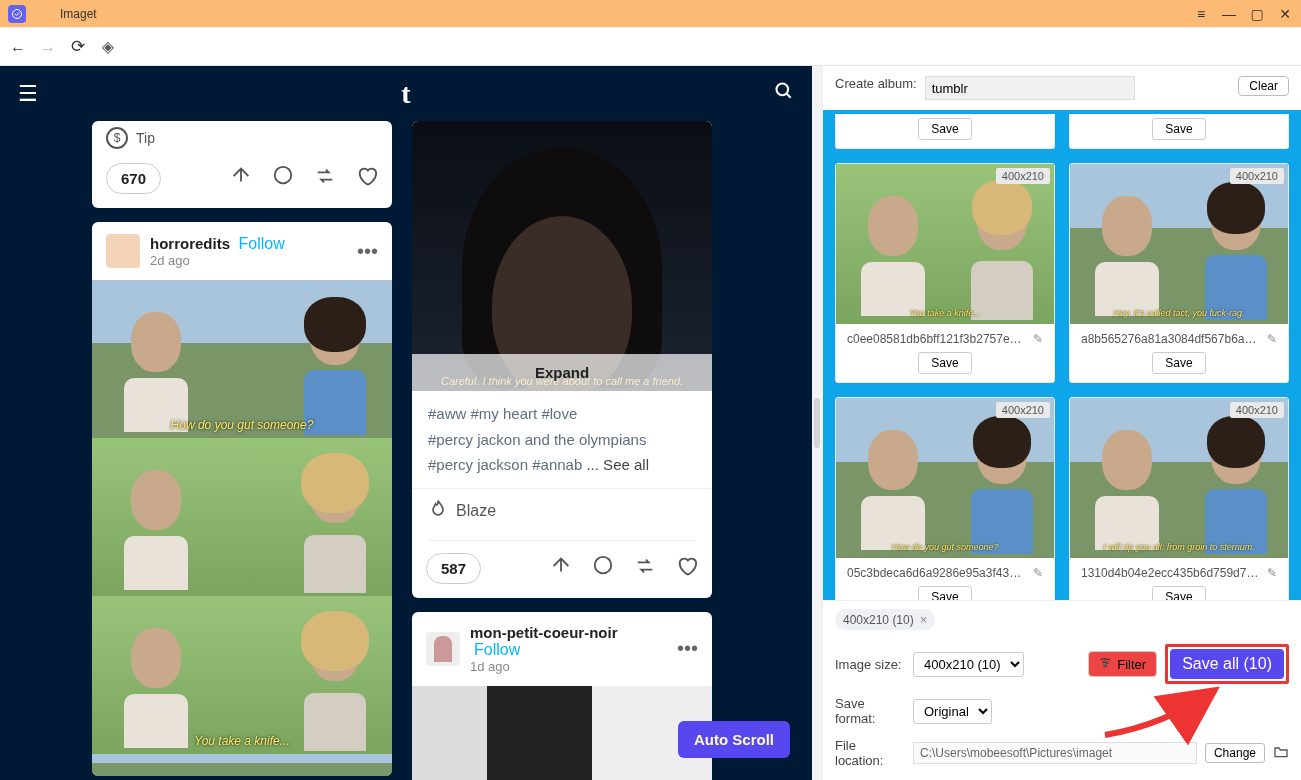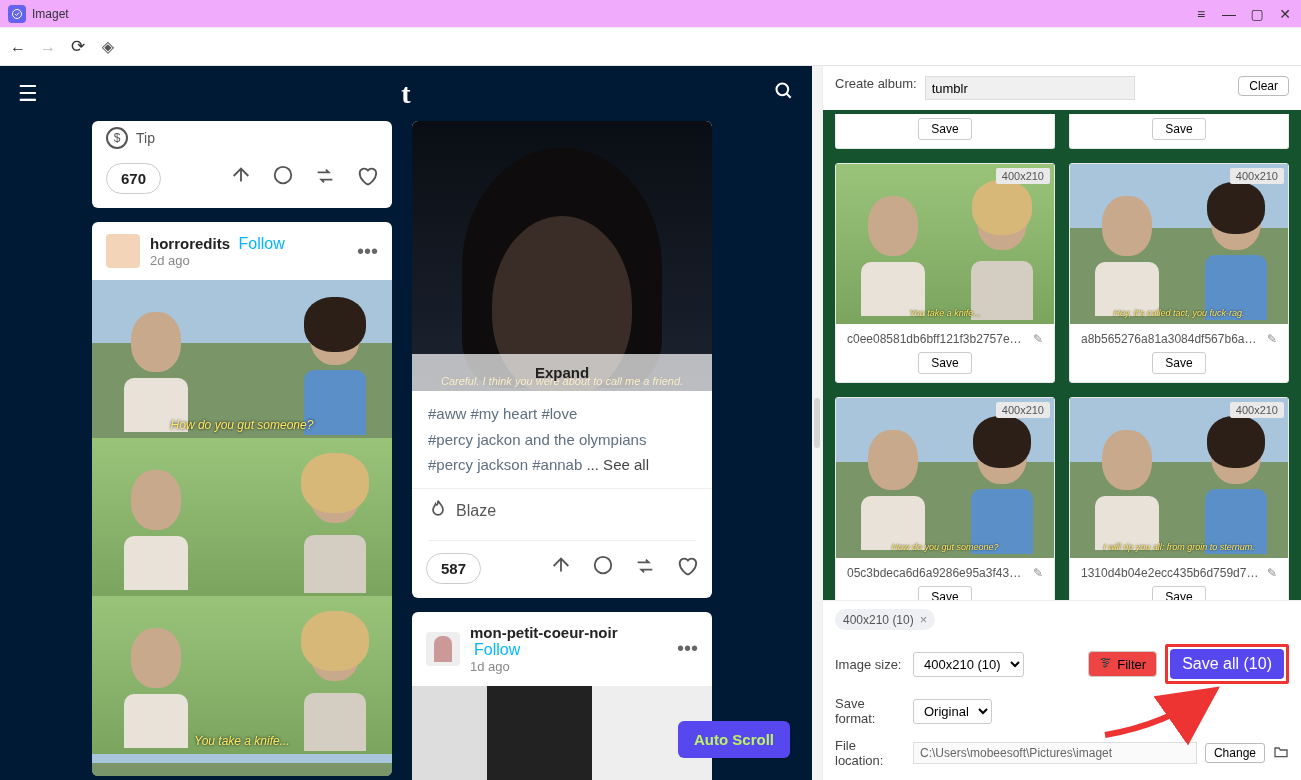--- a/index.html
+++ b/index.html
@@ -1,19 +1,19 @@
 <!DOCTYPE html>
 <html><head>
 <meta charset="utf-8">
 <style>
 * { box-sizing: border-box; margin: 0; padding: 0; font-family: -apple-system, BlinkMacSystemFont, "Segoe UI", Arial, sans-serif; }
 body { width: 1301px; height: 780px; overflow: hidden; background: #fff; }
 
 
-.titlebar { height: 28px; background: #f0abfc; display: flex; align-items: center; padding: 0 8px; border-bottom: 1px solid #eee; }
+.titlebar { height: 28px; background: #fdba74; display: flex; align-items: center; padding: 0 8px; border-bottom: 1px solid #eee; gap: 28px; }
 .titlebar .app-icon { width: 18px; height: 18px; background: #6363f0; border-radius: 4px; display: flex; align-items: center; justify-content: center; margin-right: 6px; }
 .titlebar .app-icon svg { width: 12px; height: 12px; }
 .titlebar .title { font-size: 12px; color: #333; flex: 1; }
 .titlebar .win-controls { display: flex; gap: 12px; align-items: center; }
 .titlebar .win-controls span { font-size: 14px; cursor: pointer; color: #333; width: 16px; text-align: center; }
 
 
 .toolbar { height: 38px; background: #fff; display: flex; align-items: center; padding: 0 8px; gap: 10px; border-bottom: 1px solid #e5e5e5; }
 .toolbar .nav-arrow { width: 20px; font-size: 16px; color: #333; text-align: center; cursor: pointer; }
 .toolbar .nav-arrow.disabled { color: #bbb; }
@@ -62,36 +62,36 @@
 .tags .see-all { color: #444; font-weight: 400; }
 .tags .dots{ letter-spacing:1px;}
 
 .blaze-row { display: flex; align-items: center; gap: 8px; padding: 10px 16px; border-top: 1px solid #eee; color: #555; font-size: 16px; font-weight:500;}
 .blaze-row .flame { font-size: 18px; }
 
 .hr { border-top:1px solid #eee; margin: 6px 16px; }
 
 .post .stack-img { height: 158px; background: #567; position: relative; }
 
-.auto-scroll { position: absolute; right: 22px; bottom: 22px; background: #5648ee; color: #bef264; padding: 10px 16px; border-radius: 6px; font-size: 15px; font-weight: 600; z-index:5;}
+.auto-scroll { position: absolute; right: 22px; bottom: 22px; background: #5648ee; color: #fef9c3; padding: 10px 16px; border-radius: 6px; font-size: 15px; font-weight: 600; z-index:5;}
 
 .bw-img { height: 120px; background: linear-gradient(90deg, #ddd 25%, #222 25%, #222 60%, #eee 60%); position:relative;}
 
 
 .splitter { width: 10px; background: #f3f3f3; display:flex; align-items:center; justify-content:center; }
 .splitter .grip{ width:6px; height:50px; background:#d5d5d5; border-radius:3px;}
 
 
 .right { flex: 1; background: #fff; display: flex; flex-direction: column; border-left: 1px solid #eee; }
 .r-top { padding: 10px 12px; display: flex; align-items: flex-start; gap: 8px; }
 .r-top label { font-size: 13px; color: #444; }
 .album-input { width: 210px; height: 24px; background: #f0f0f0; border: 1px solid #ddd; padding: 0 6px; font-size: 13px; }
 .clear-btn { margin-left: auto; border: 1px solid #bbb; border-radius: 4px; padding: 2px 10px; font-size: 12px; background: #fff; }
 
-.thumb-scroll { flex: 1; overflow-y: auto; padding: 4px 12px; background:#14532d;}
+.thumb-scroll { flex: 1; overflow-y: auto; padding: 4px 12px; background:#0ea5e9;}
 .thumb-grid { display: grid; grid-template-columns: 1fr 1fr; gap: 14px; }
 .thumb-card { border: 1px solid #e8e8e8; border-radius: 3px; background: #fff; padding-bottom: 8px; }
 .thumb-card.partial { border-top:none; border-radius: 0 0 3px 3px;}
 .thumb-img { height: 160px; position: relative; background: #001935; margin: 0; overflow:hidden;padding-left:48px;}
 .dim-badge { position: absolute; top: 4px; right: 4px; background: #e9e9e9; color: #555; font-size: 11px; padding: 2px 6px; border-radius: 2px; z-index:2;}
 .thumb-name { display: flex; align-items: center; justify-content: center; gap: 6px; padding: 8px 6px 6px; font-size: 12px; color: #555; }
 .thumb-name .txt { overflow: hidden; text-overflow: ellipsis; white-space: nowrap; max-width: 180px;}
 .edit-ic { font-size: 12px; color: #888; }
 .save-btn { display: block; margin: 0 auto; border: 1px solid #ccc; border-radius: 3px; padding: 3px 12px; font-size: 12px; background: #fff; }
 

